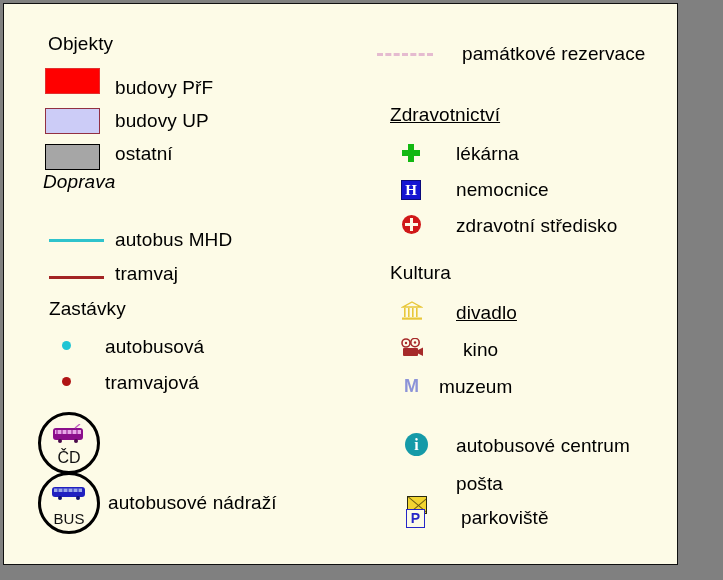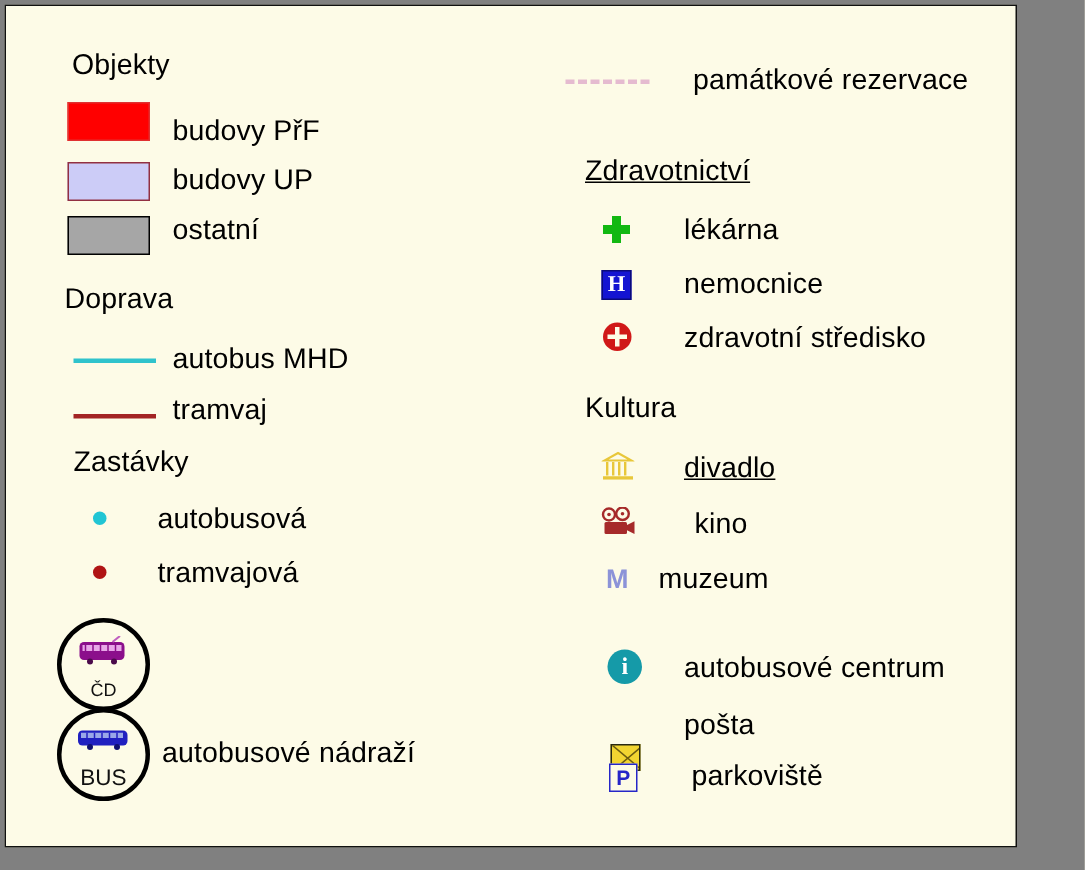--- a/index.html
+++ b/index.html
@@ -109,21 +109,21 @@
     left: 50%;
     top: 9px;
     transform: translateX(-50%);
   }
   .station .code {
     position: absolute;
     left: 0;
     right: 0;
     bottom: 5px;
     text-align: center;
-    font-size: 12px;
+    font-size: 16px;
     font-family: "Liberation Sans", sans-serif;
     color: #111;
     line-height: 1;
   }
   .station .code.small { font-size: 15px; }
 
   
   .map-icon {
     position: absolute;
     display: block;
@@ -225,21 +225,21 @@
 
     <div class="swatch swatch-prf" style="left:41px; top:64px;"></div>
     <div class="item-label" style="left:111px; top:73px;">budovy PřF</div>
 
     <div class="swatch swatch-up" style="left:41px; top:104px;"></div>
     <div class="item-label" style="left:111px; top:106px;">budovy UP</div>
 
     <div class="swatch swatch-oth" style="left:41px; top:140px;"></div>
     <div class="item-label" style="left:111px; top:139px;">ostatní</div>
 
-    <div class="grp-title" style="left:39px; top:185px;">Doprava</div>
+    <div class="grp-title" style="left:39px; top:167px;font-style:italic;">Doprava</div>
 
     <div class="line-sample line-bus" style="left:45px; top:235px;"></div>
     <div class="item-label" style="left:111px; top:225px;">autobus MHD</div>
 
     <div class="line-sample line-tram" style="left:45px; top:272px;"></div>
     <div class="item-label" style="left:111px; top:259px;">tramvaj</div>
 
     <div class="grp-title" style="left:45px; top:294px;">Zastávky</div>
 
     <div class="stop-dot dot-bus" style="left:58px; top:337px;"></div>

